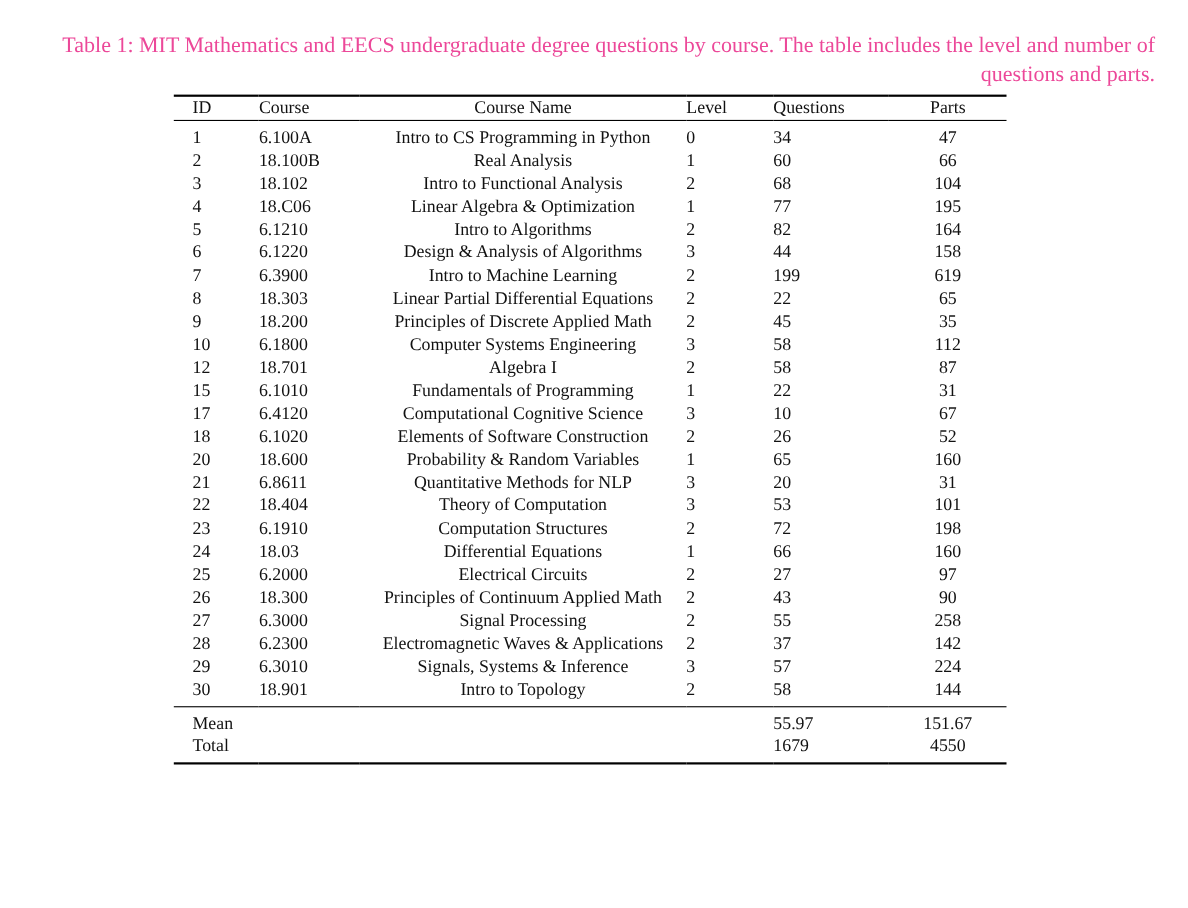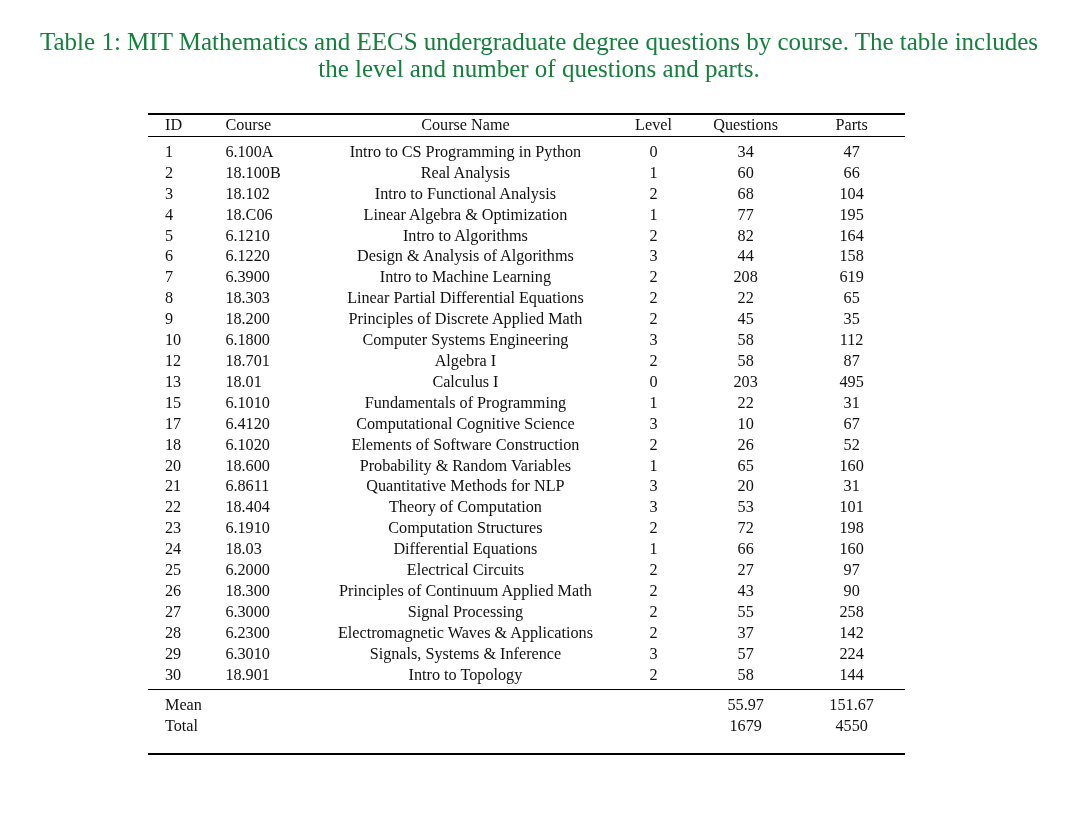--- a/index.html
+++ b/index.html
@@ -14,32 +14,31 @@
     color: #000000;
     overflow: hidden;
     position: relative;
   }
 
   #caption {
     position: absolute;
     left: 28px;
     top: 28px;
     width: 1022px;
-    font-size: 25px;
+    font-size: 20px;
     line-height: 27px;
-    text-align: center;
-    color: #15803d;
+    text-align: right;
+    color: #ec4899;
   }
 
   #table-wrap {
     position: absolute;
-    left: 148px;
+    left: 158px;
     top: 86px;
     width: 757px;
-    margin-top: 27px;
   }
 
   table.booktabs {
     border-collapse: collapse;
     width: 757px;
     font-size: 16.2px;
     color: #111111;
   }
 
   table.booktabs td,
@@ -56,32 +55,32 @@
   
   .rule-top > td { border-top: 2.6px double #000; }
   .rule-head > td { border-bottom: 1.3px solid #000; }
   .rule-mid > td { border-top: 1.3px solid #000; }
   .rule-bottom > td { border-bottom: 2.6px double #000; }
 
   
   .c-id      { width: 62px;  text-align: left;   padding-left: 17px !important; }
   .c-course  { width: 94px;  text-align: left;   padding-left: 0 !important; }
   .c-name    { width: 300px; text-align: center;   padding-left: 0 !important; }
-  .c-level   { width: 82px;  text-align: center; }
-  .c-quest   { width: 108px; text-align: center; }
+  .c-level   { width: 82px;  }
+  .c-quest   { width: 108px; }
   .c-parts   { width: 111px; text-align: center; }
 
   thead .c-id      { padding-left: 17px !important; }
   thead td         { padding-bottom: 4px; padding-top: 4px; }
 
   tbody.body-rows tr:first-child > td { padding-top: 5px; }
   tbody.body-rows tr:last-child  > td { padding-bottom: 4px; }
 
   tbody.summary-rows tr:first-child > td { padding-top: 5px; }
-  tbody.summary-rows tr:last-child  > td { padding-bottom: 16px; font-family: Liberation Serif, serif; }
+  tbody.summary-rows tr:last-child  > td { padding-bottom: 4px; font-family: Liberation Serif, serif; }
 </style>
 </head>
 <body>
 
 <div id="caption">
   <span>Table 1: MIT Mathematics and EECS undergraduate degree questions by course. The table includes the level and number of questions and parts.</span>
 </div>
 
 <div id="table-wrap">
   <table class="booktabs">
@@ -142,21 +141,21 @@
           <td class="c-name">Design &amp; Analysis of Algorithms</td>
           <td class="c-level">3</td>
           <td class="c-quest">44</td>
           <td class="c-parts">158</td>
         </tr>
         <tr>
           <td class="c-id">7</td>
           <td class="c-course">6.3900</td>
           <td class="c-name">Intro to Machine Learning</td>
           <td class="c-level">2</td>
-          <td class="c-quest">208</td>
+          <td class="c-quest">199</td>
           <td class="c-parts">619</td>
         </tr>
         <tr>
           <td class="c-id">8</td>
           <td class="c-course">18.303</td>
           <td class="c-name">Linear Partial Differential Equations</td>
           <td class="c-level">2</td>
           <td class="c-quest">22</td>
           <td class="c-parts">65</td>
         </tr>
@@ -176,28 +175,20 @@
           <td class="c-quest">58</td>
           <td class="c-parts">112</td>
         </tr>
         <tr>
           <td class="c-id">12</td>
           <td class="c-course">18.701</td>
           <td class="c-name">Algebra I</td>
           <td class="c-level">2</td>
           <td class="c-quest">58</td>
           <td class="c-parts">87</td>
-        </tr>
-        <tr>
-          <td class="c-id">13</td>
-          <td class="c-course">18.01</td>
-          <td class="c-name">Calculus I</td>
-          <td class="c-level">0</td>
-          <td class="c-quest">203</td>
-          <td class="c-parts">495</td>
         </tr>
         <tr>
           <td class="c-id">15</td>
           <td class="c-course">6.1010</td>
           <td class="c-name">Fundamentals of Programming</td>
           <td class="c-level">1</td>
           <td class="c-quest">22</td>
           <td class="c-parts">31</td>
         </tr>
         <tr>

